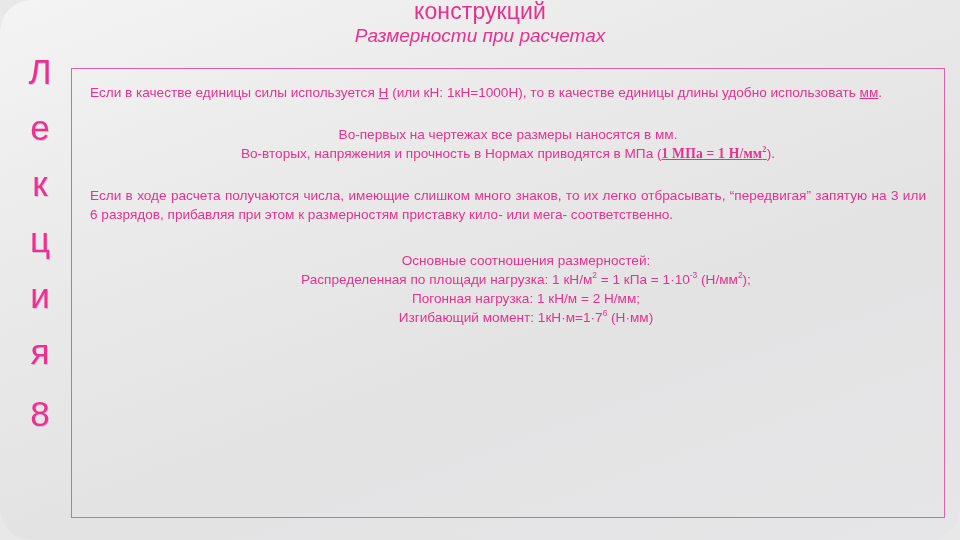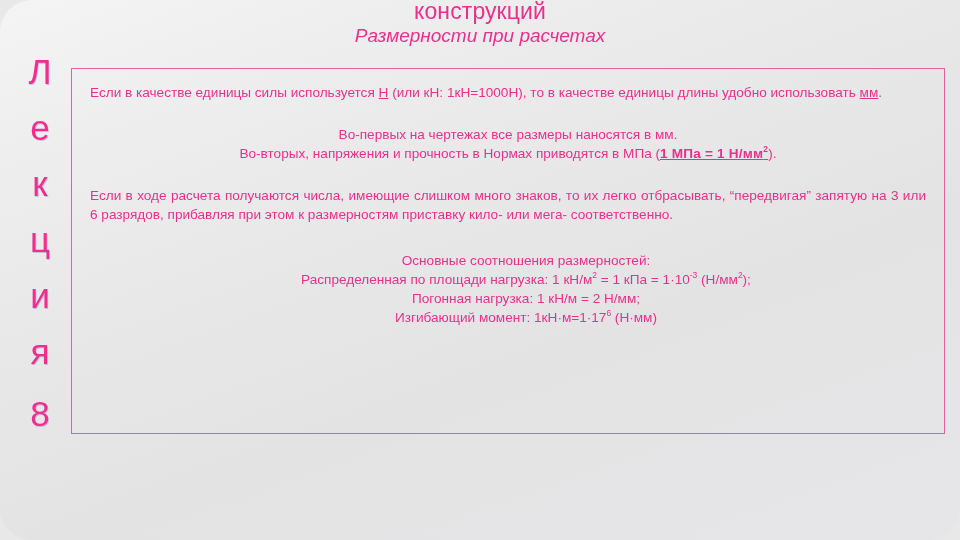--- a/index.html
+++ b/index.html
@@ -80,21 +80,21 @@
   .sideword .ch.gap {
     margin-top: 6px;
   }
 
   
   .content-box {
     position: absolute;
     left: 71px;
     top: 68px;
     width: 874px;
-    height: 366px;
+    height: 450px;
     border: 1.4px solid #e45fa8;
     box-sizing: border-box;
     background: transparent;
   }
   .content-inner {
     padding: 14px 18px 0 18px;
   }
 
   .para {
     color: #e8308c;
@@ -103,20 +103,21 @@
     text-align: justify;
     margin: 0 0 17px 0;
   }
   .para.last { margin-bottom: 0; margin-left: 36px; }
   .para.tight { text-align: center; }
   .para .u { text-decoration: underline; }
   .para .bu {
     font-weight: bold;
     text-decoration: underline;
     letter-spacing: 0.2px;
+    font-family: Liberation Serif, serif;
   }
   sup {
     font-size: 0.62em;
     vertical-align: super;
     line-height: 0;
   }
 
   .spacer-a { height: 6px; }
   .spacer-b { height: 10px; }
 </style>
@@ -151,18 +152,18 @@
       <div class="spacer-a"></div>
 
       <p class="para tight"><span>Во-первых на чертежах все размеры наносятся в мм.</span><br><span>Во-вторых, напряжения и прочность в Нормах приводятся в МПа (</span><span class="bu"><span>1 МПа = 1 Н/мм</span><sup>2</sup></span><span>).</span></p>
 
       <div class="spacer-a"></div>
 
       <p class="para">Если в ходе расчета получаются числа, имеющие слишком много знаков, то их легко отбрасывать, “передвигая” запятую на 3 или 6 разрядов, прибавляя при этом к размерностям приставку кило- или мега- соответственно.</p>
 
       <div class="spacer-b"></div>
 
-      <p class="para tight last"><span>Основные соотношения размерностей:</span><br><span>Распределенная по площади нагрузка: 1 кН/м</span><sup>2</sup><span> = 1 кПа = 1·10</span><sup>-3</sup><span> (Н/мм</span><sup>2</sup><span>);</span><br><span>Погонная нагрузка: 1 кН/м = 2 Н/мм;</span><br><span>Изгибающий момент: 1кН·м=1·17</span><sup>6</sup><span> (Н·мм)</span></p>
+      <p class="para tight last"><span>Основные соотношения размерностей:</span><br><span>Распределенная по площади нагрузка: 1 кН/м</span><sup>2</sup><span> = 1 кПа = 1·10</span><sup>-3</sup><span> (Н/мм</span><sup>2</sup><span>);</span><br><span>Погонная нагрузка: 1 кН/м = 2 Н/мм;</span><br><span>Изгибающий момент: 1кН·м=1·7</span><sup>6</sup><span> (Н·мм)</span></p>
 
     </div>
   </div>
 
 </div>
 
 </body></html>

